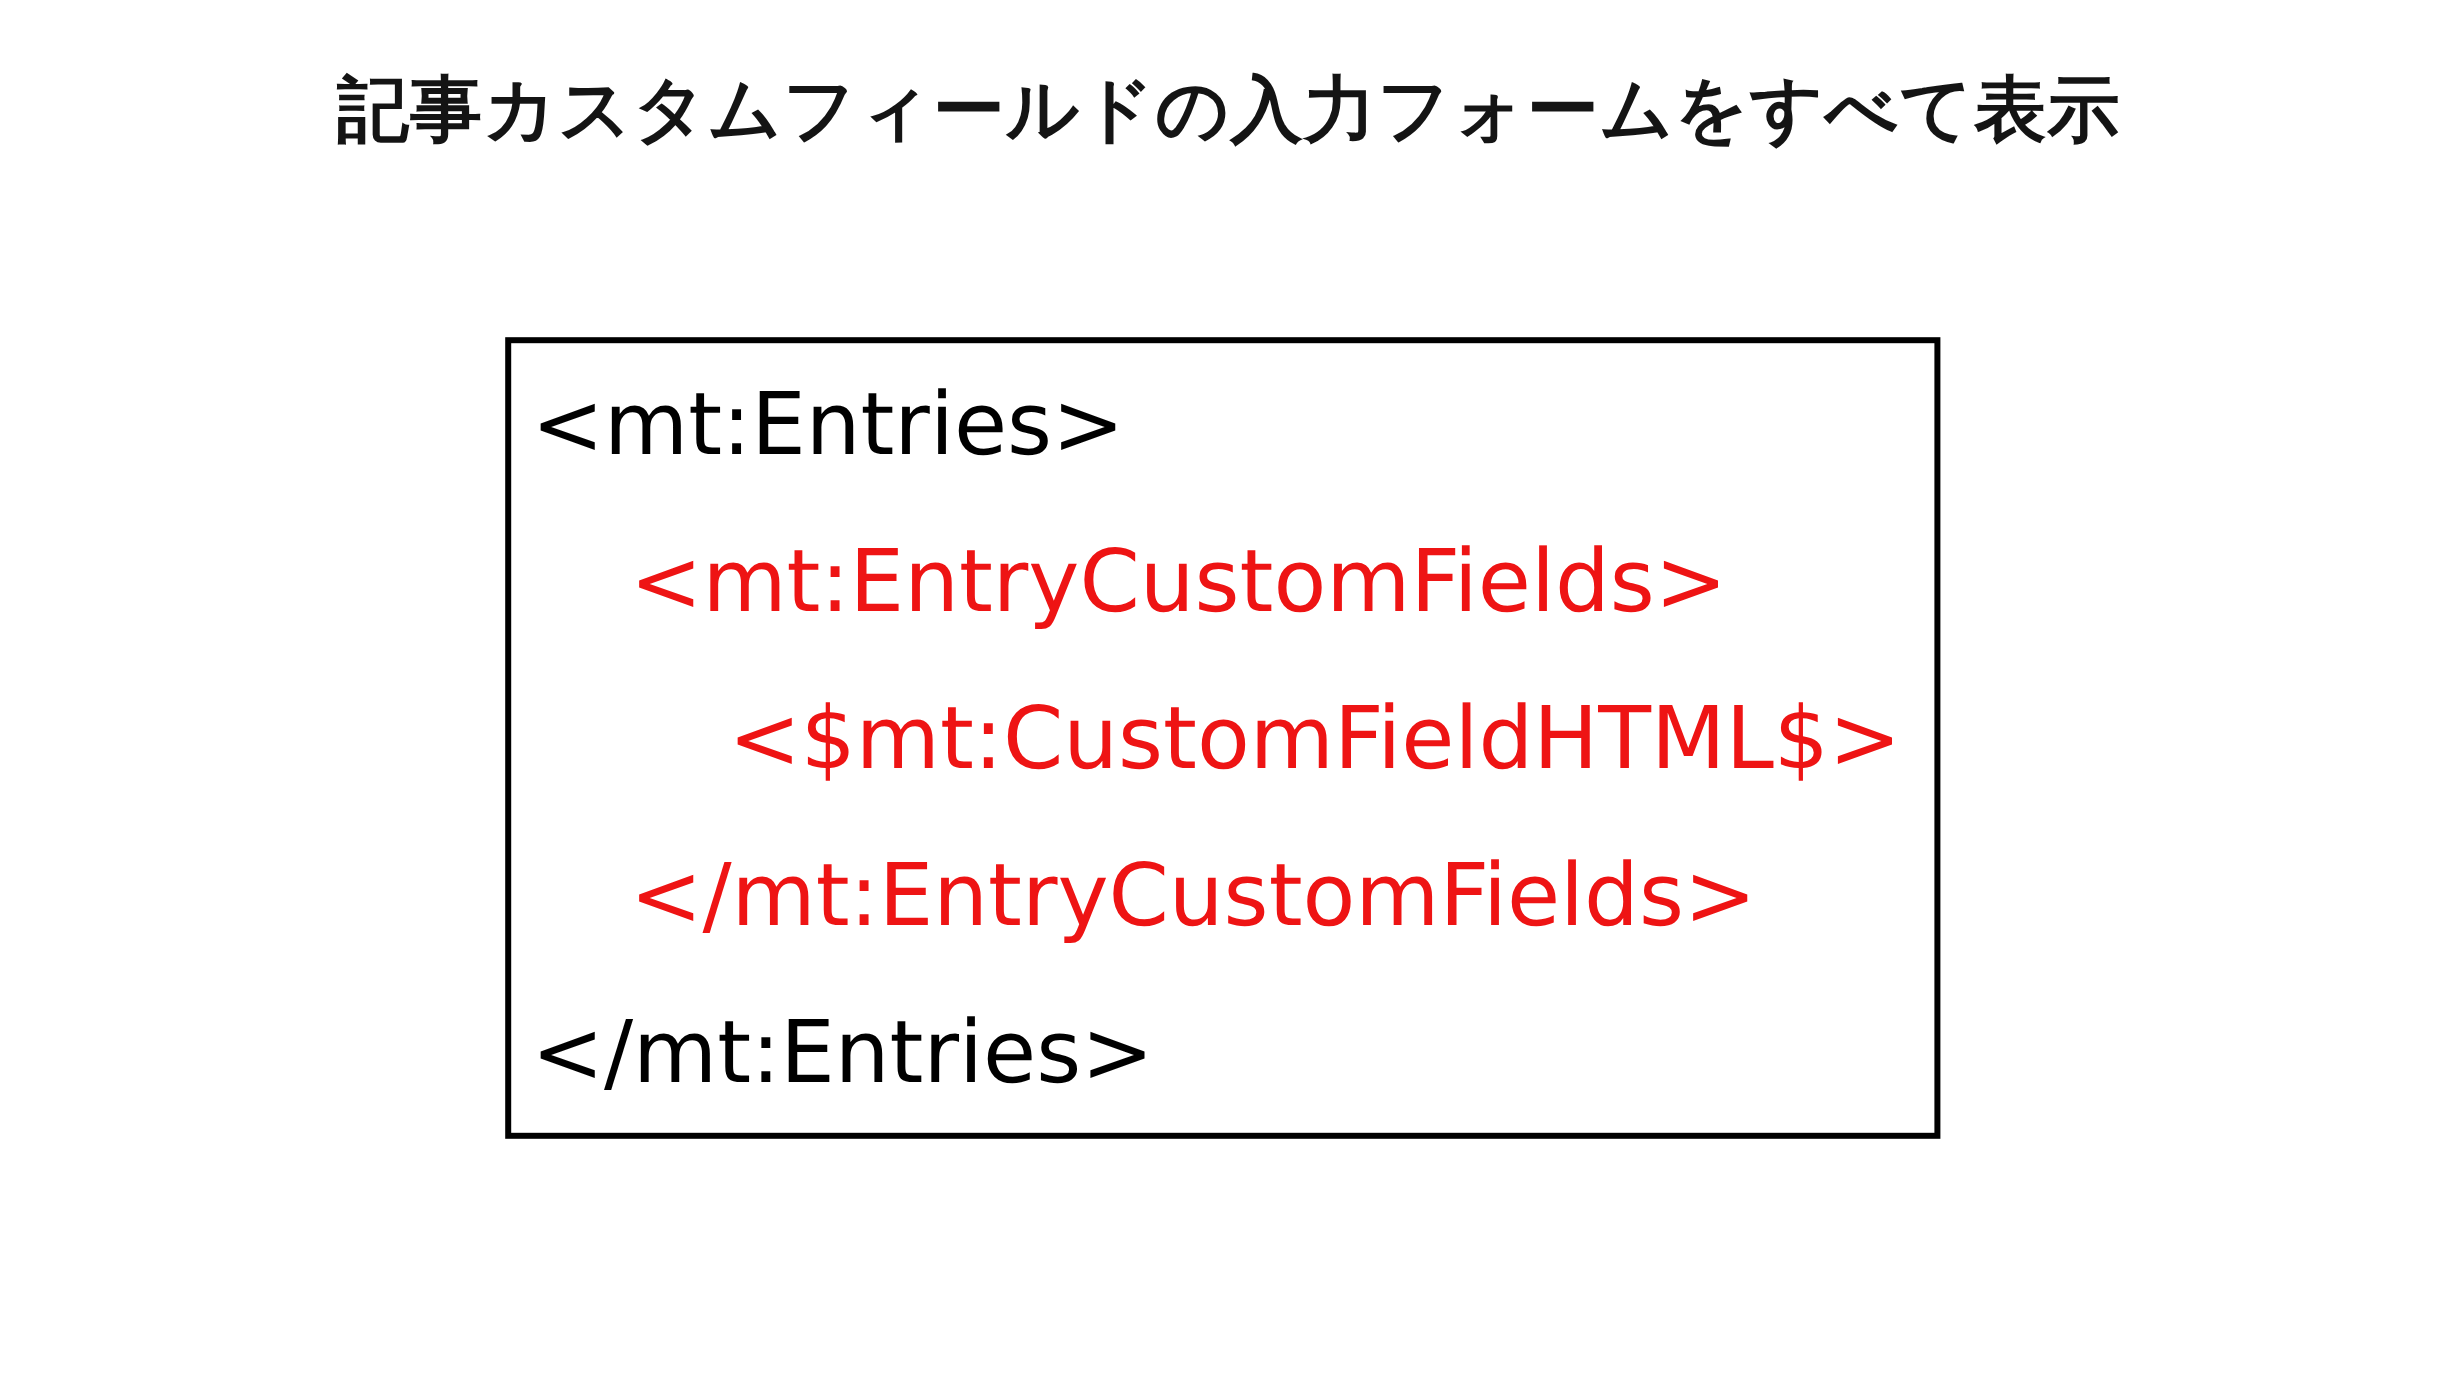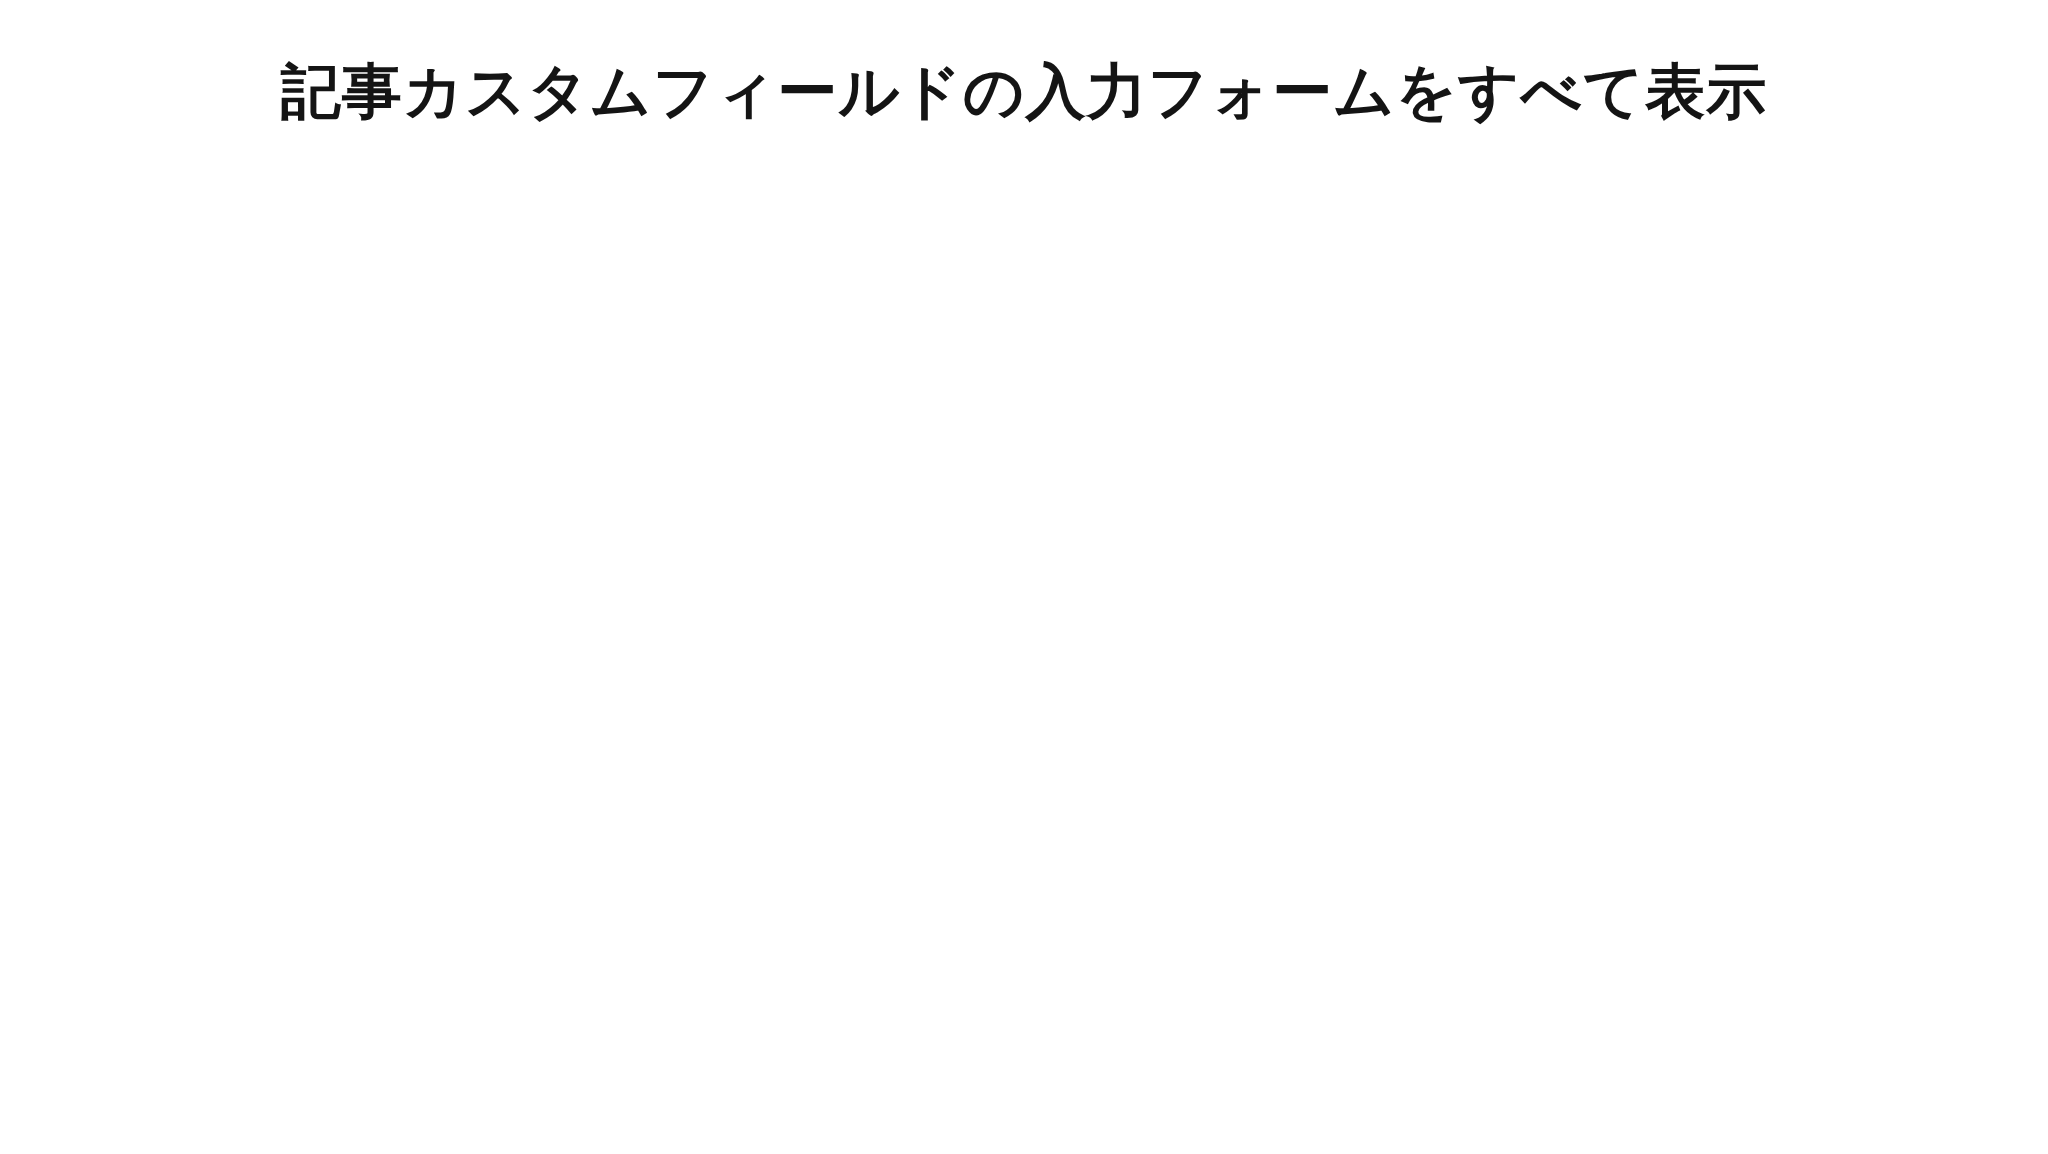--- a/index.html
+++ b/index.html
@@ -49,13 +49,20 @@
     white-space: pre;
   }
   .code-line.black { color: var(--black, #000000); }
   .code-line.red   { color: var(--red, #ee1414); }
 </style>
 </head>
 <body>
 
 <div class="slide">
   <div class="title">記事カスタムフィールドの入力フォームをすべて表示</div>
+  <div class="code-box" id="code-box">
+      <div class="code-line black" style="padding-left: 0px;">&lt;mt:Entries&gt;</div>
+      <div class="code-line red" style="padding-left: 82px;">&lt;mt:EntryCustomFields&gt;</div>
+      <div class="code-line red" style="padding-left: 164px;">&lt;$mt:CustomFieldHTML$&gt;</div>
+      <div class="code-line red" style="padding-left: 82px;">&lt;/mt:EntryCustomFields&gt;</div>
+      <div class="code-line black" style="padding-left: 0px;">&lt;/mt:Entries&gt;</div>
+    </div>
 </div>
 
 </body></html>

